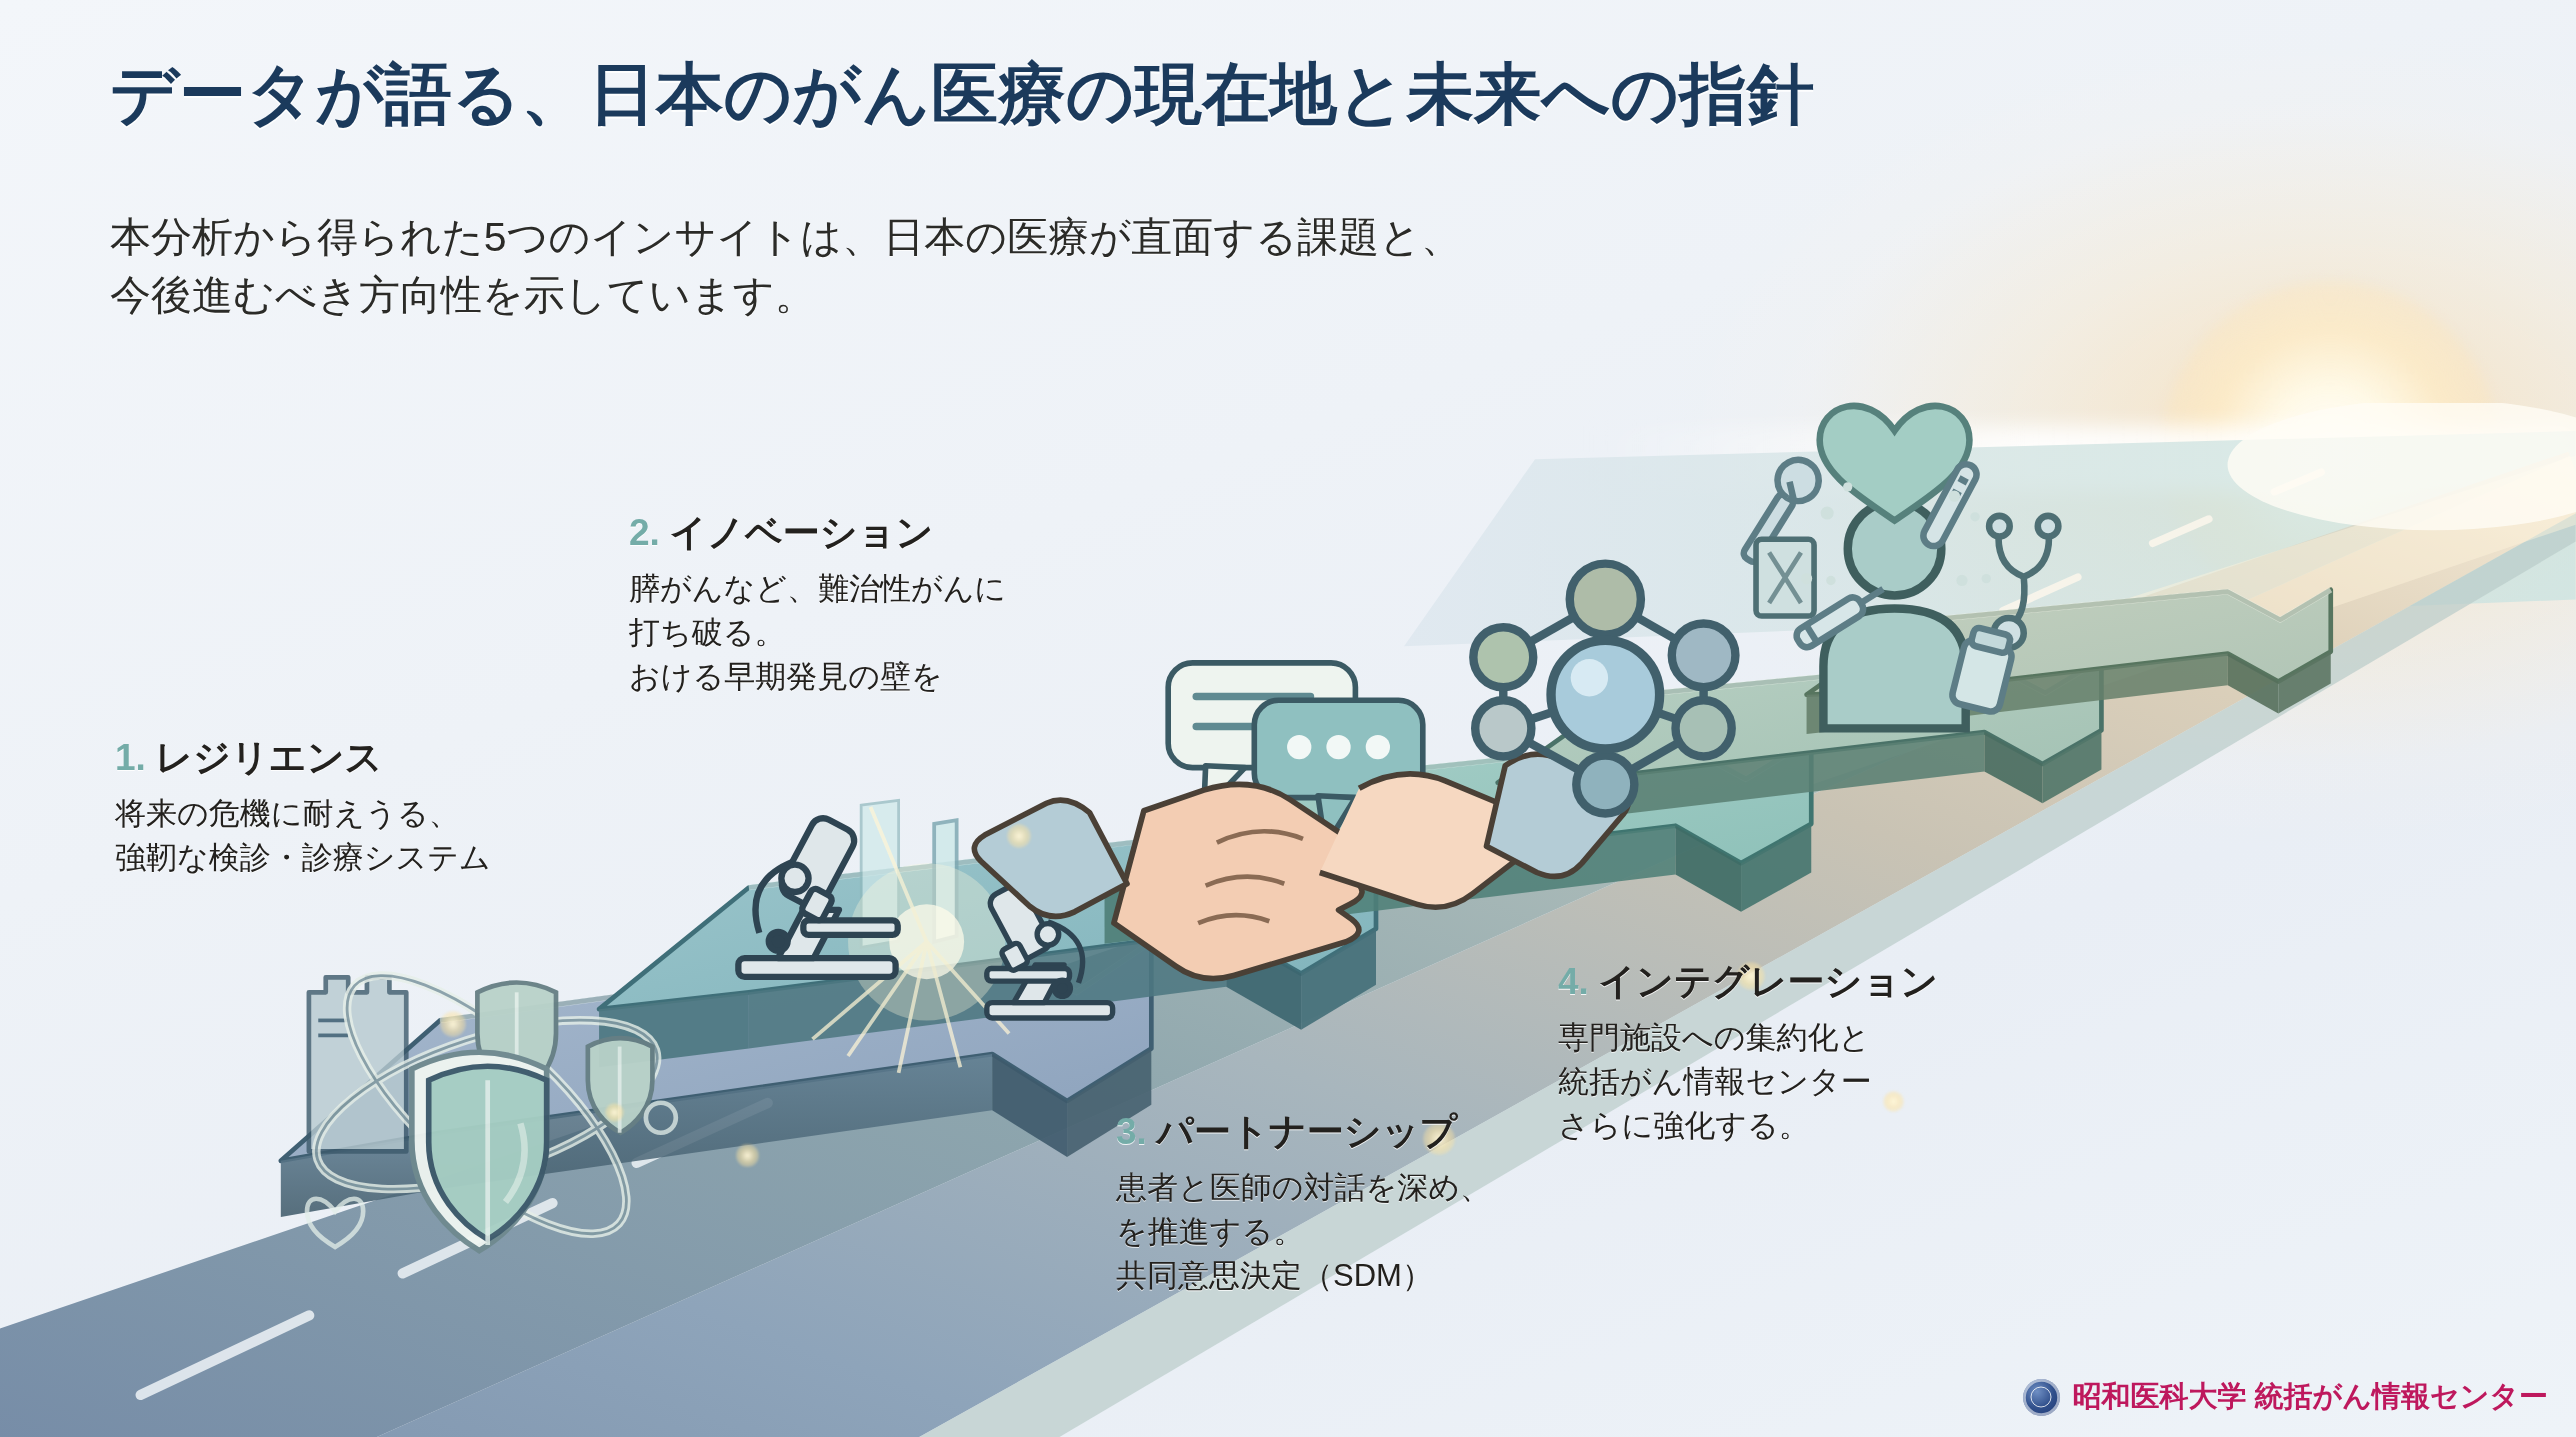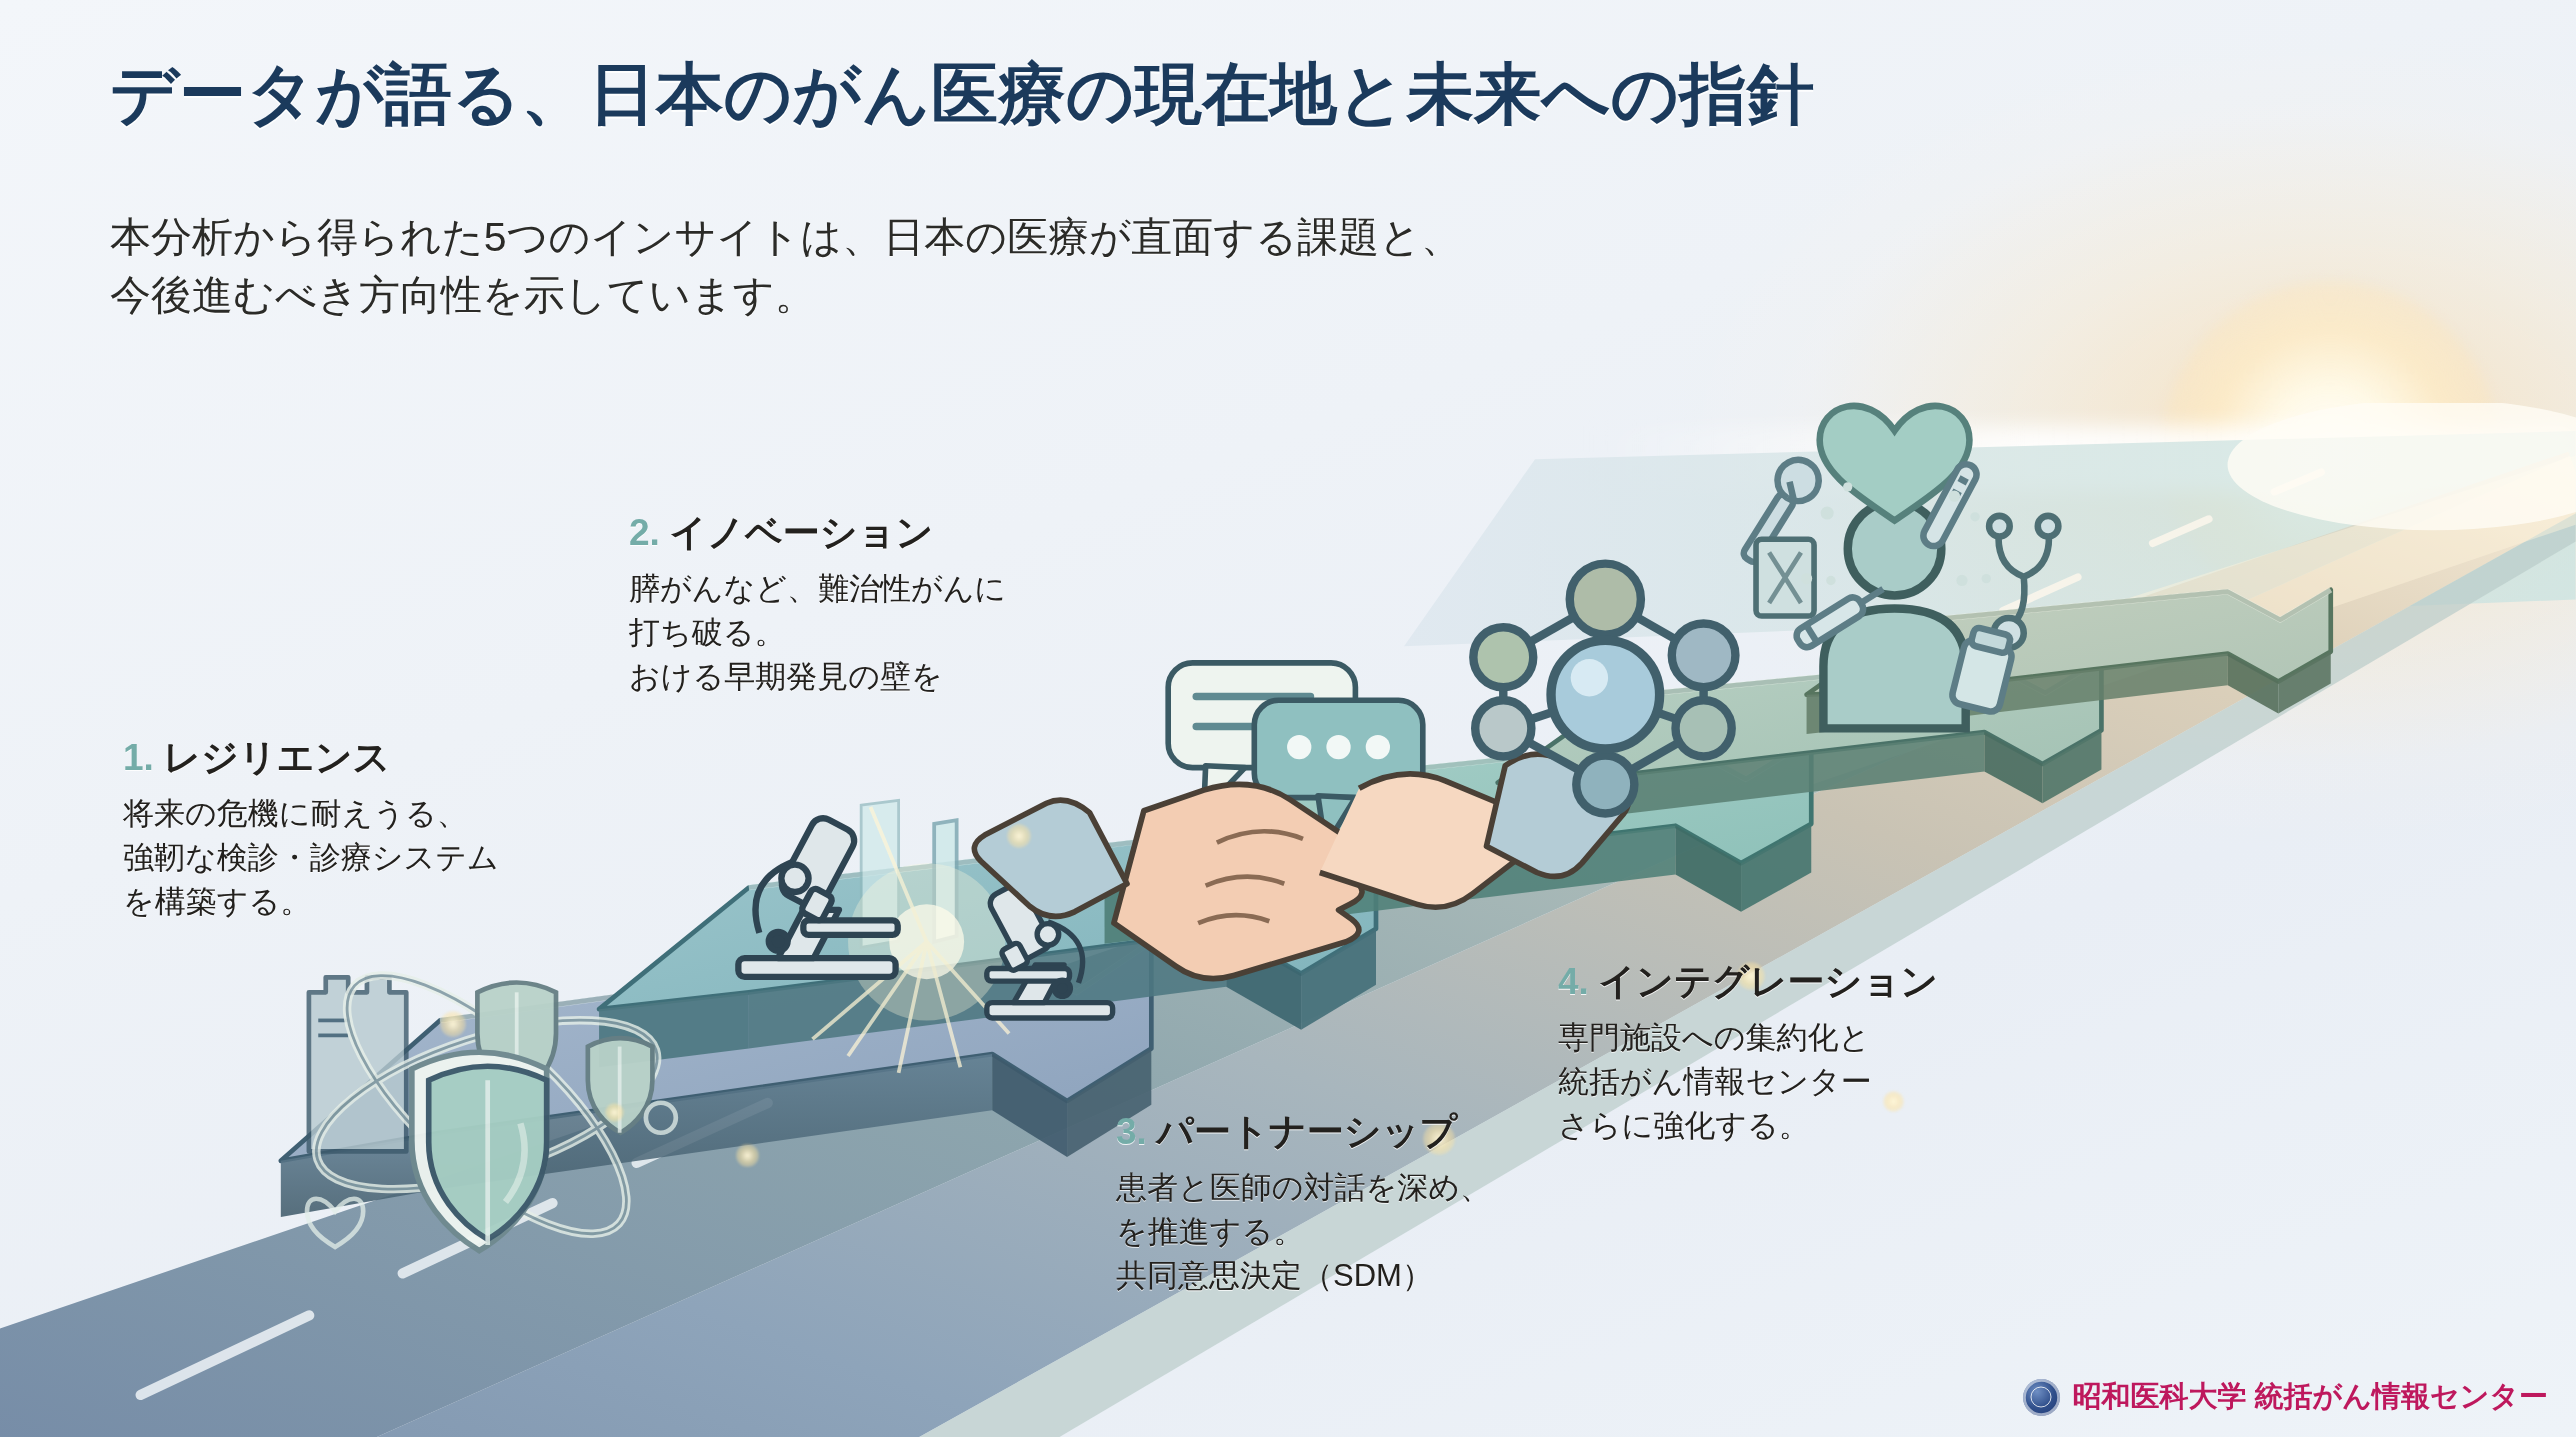--- a/index.html
+++ b/index.html
@@ -409,28 +409,27 @@
   <div class="spark" style="left:1737px;top:962px;width:28px;height:28px;"></div>
   <div class="spark" style="left:1423px;top:1123px;width:32px;height:32px;"></div>
   <div class="spark" style="left:1883px;top:1091px;width:20.6px;height:20.6px;"></div>
 
   <div class="headline">データが語る、日本のがん医療の現在地と未来への指針</div>
   <div class="subhead">
     <div>本分析から得られた5つのインサイトは、日本の医療が直面する課題と、</div>
     <div>今後進むべき方向性を示しています。</div>
   </div>
 
-  <div class="step" style="left:123px;top:738px;">
+  <div class="step" style="left:115px;top:738px;">
     <div class="step-title">
       <span class="step-num">1.</span><span>レジリエンス</span>
     </div>
     <div class="step-body">
       <div>将来の危機に耐えうる、</div>
       <div>強靭な検診・診療システム</div>
-      <div>を構築する。</div>
     </div>
   </div>
 
   <div class="step" style="left:629px;top:513px;">
     <div class="step-title">
       <span class="step-num">2.</span><span>イノベーション</span>
     </div>
     <div class="step-body">
       <div>膵がんなど、難治性がんに</div>
       <div>打ち破る。</div>

